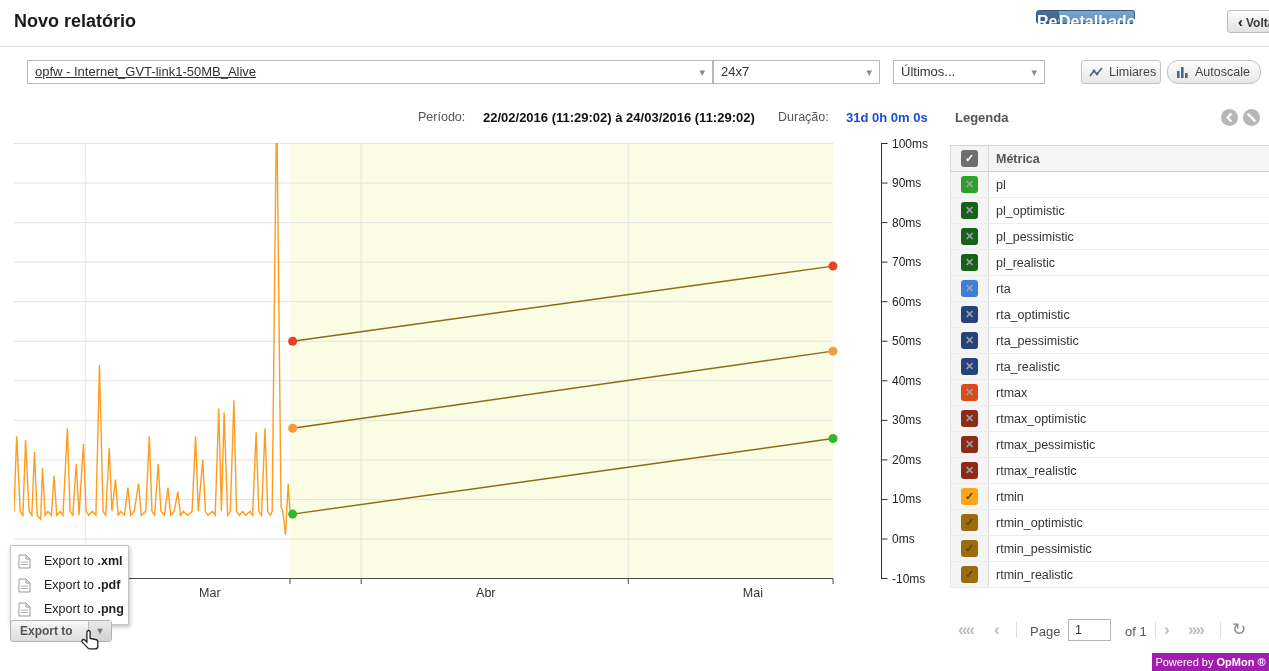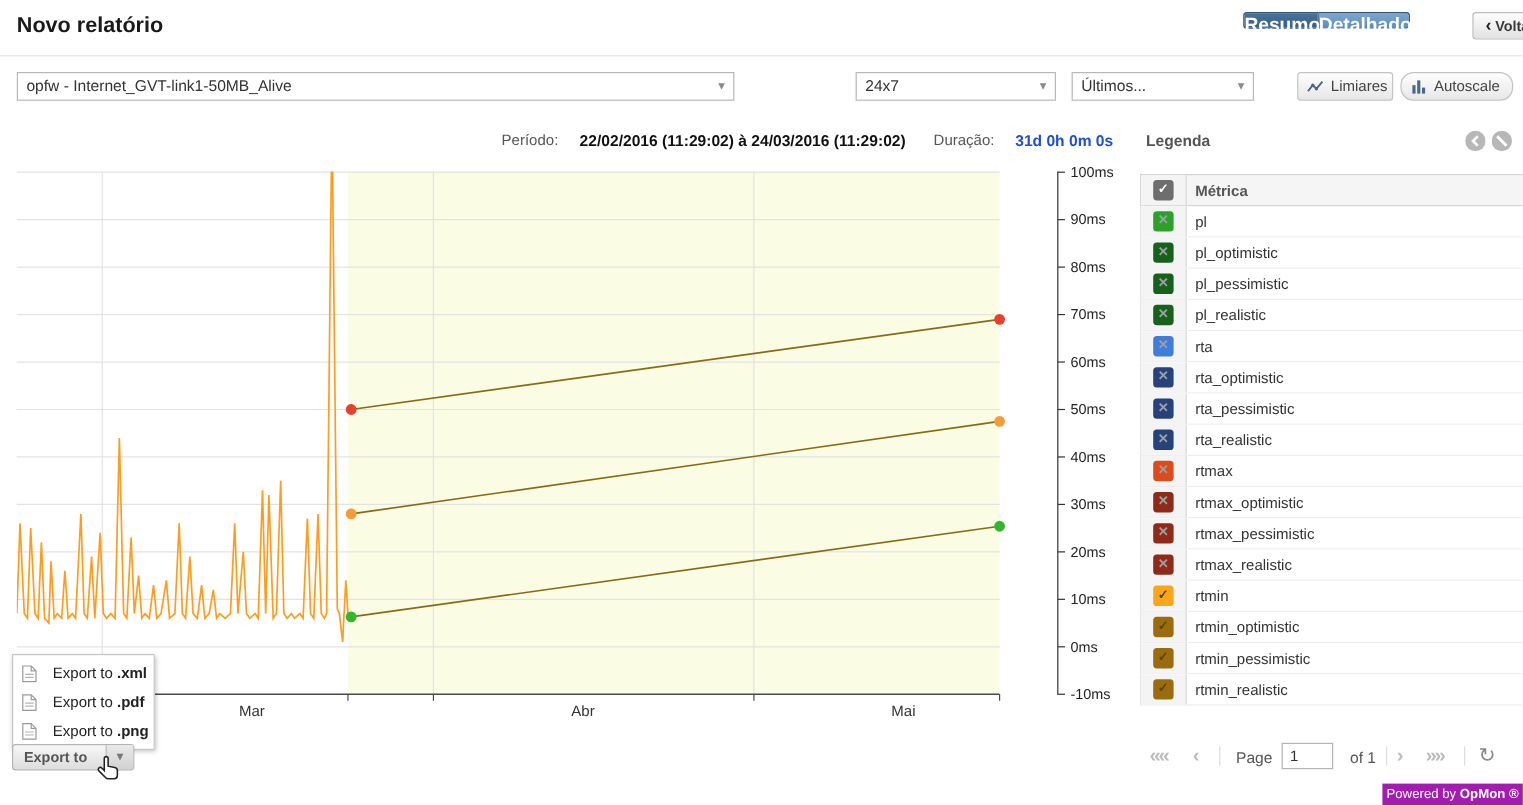--- a/index.html
+++ b/index.html
@@ -6,32 +6,32 @@
   html,body { width:1269px; height:671px; overflow:hidden; background:#fff;
     font-family:"Liberation Sans", sans-serif; color:#333; }
 
   
   #header { position:absolute; left:0; top:0; width:1269px; height:47px; background:#fff; border-bottom:1px solid #e4e4e4; }
   #page-title { position:absolute; left:14px; top:11px; font-size:18px; font-weight:bold; color:#1a1a1a; }
   .seg { position:absolute; top:10px; height:14px; line-height:21px; text-align:center; color:#fff;
     font-size:16px; font-weight:bold; border:1px solid #35577a; cursor:pointer; }
   #btn-resumo { left:1036px; width:63px; border-radius:3px 0 0 3px;
     background:linear-gradient(#4a7198,#35608b); }
-  #btn-detalhado { left:1099px; width:76px; border-radius:0 3px 3px 0; border-left:none;
+  #btn-detalhado { left:1059px; width:76px; border-radius:0 3px 3px 0; border-left:none;
     background:linear-gradient(#7ea7d0,#5d8dbd); }
   #btn-voltar { position:absolute; left:1196px; top:10px; width:63px; height:23px; border:1px solid #bcbcbc;
     border-radius:3px; background:linear-gradient(#fdfdfd,#e2e2e2); font-size:12px; font-weight:bold;
     color:#3a3a3a; text-align:center; line-height:21px; cursor:pointer;margin-left:31px; }
   #btn-voltar .chev { font-size:15px; margin-right:3px; color:#222; }
 
   
   .combo { position:absolute; top:60px; height:24px; border:1px solid #b8b8b8; background:#fff;
     font-size:13px; color:#333; line-height:22px; padding-left:7px; cursor:pointer; }
   .combo .arrow { position:absolute; right:7px; top:0; color:#8a8a8a; font-size:11px; }
-  #combo-service { left:14px; width:598px; }
+  #combo-service { left:27px; width:686px;text-decoration:underline; }
   #combo-timeperiod { left:713px; width:167px; }
   #combo-range { left:893px; width:152px; }
   .tool-btn { position:absolute; top:60px; height:24px; border:1px solid #c3c3c3; border-radius:3px;
     background:linear-gradient(#fefefe,#e7e7e7); font-size:12.5px; color:#444; line-height:22px;
     padding:0 8px 0 27px; cursor:pointer; }
   .tool-btn svg { position:absolute; left:7px; top:4px; }
   #btn-limiares { left:1081px; width:80px; }
   #btn-autoscale { left:1167px; width:94px;border-radius:11px; }
 
   

